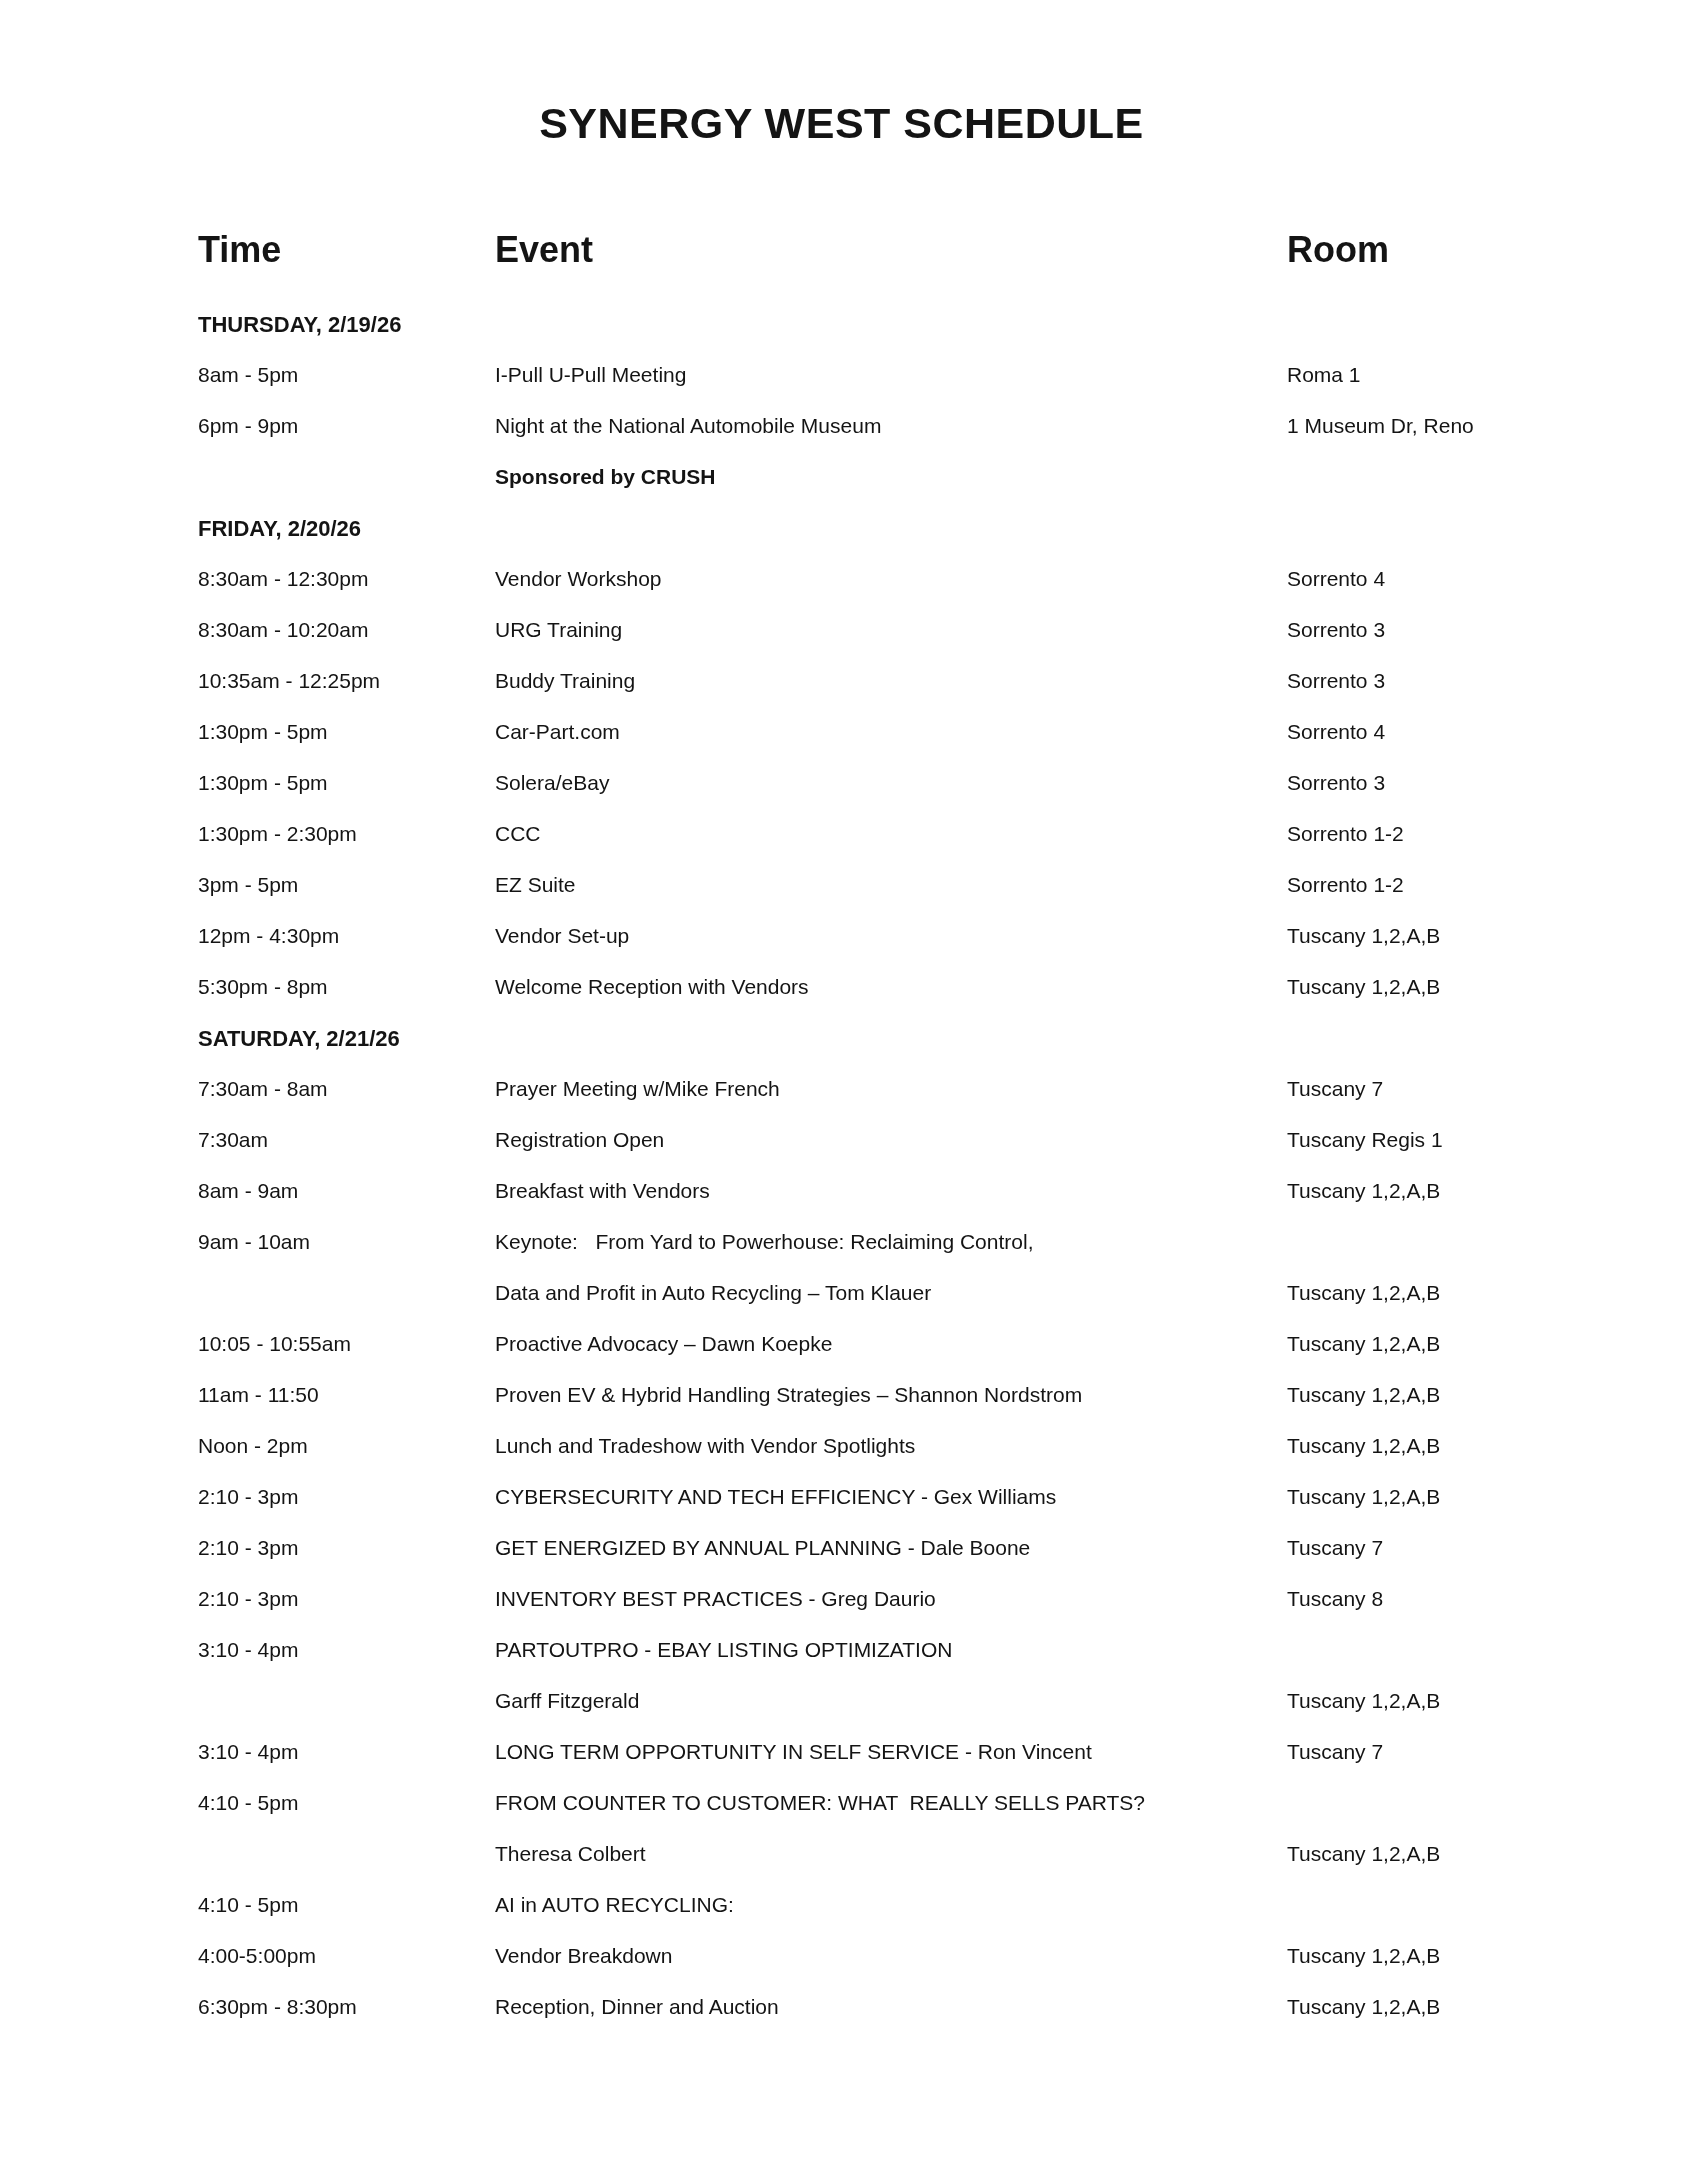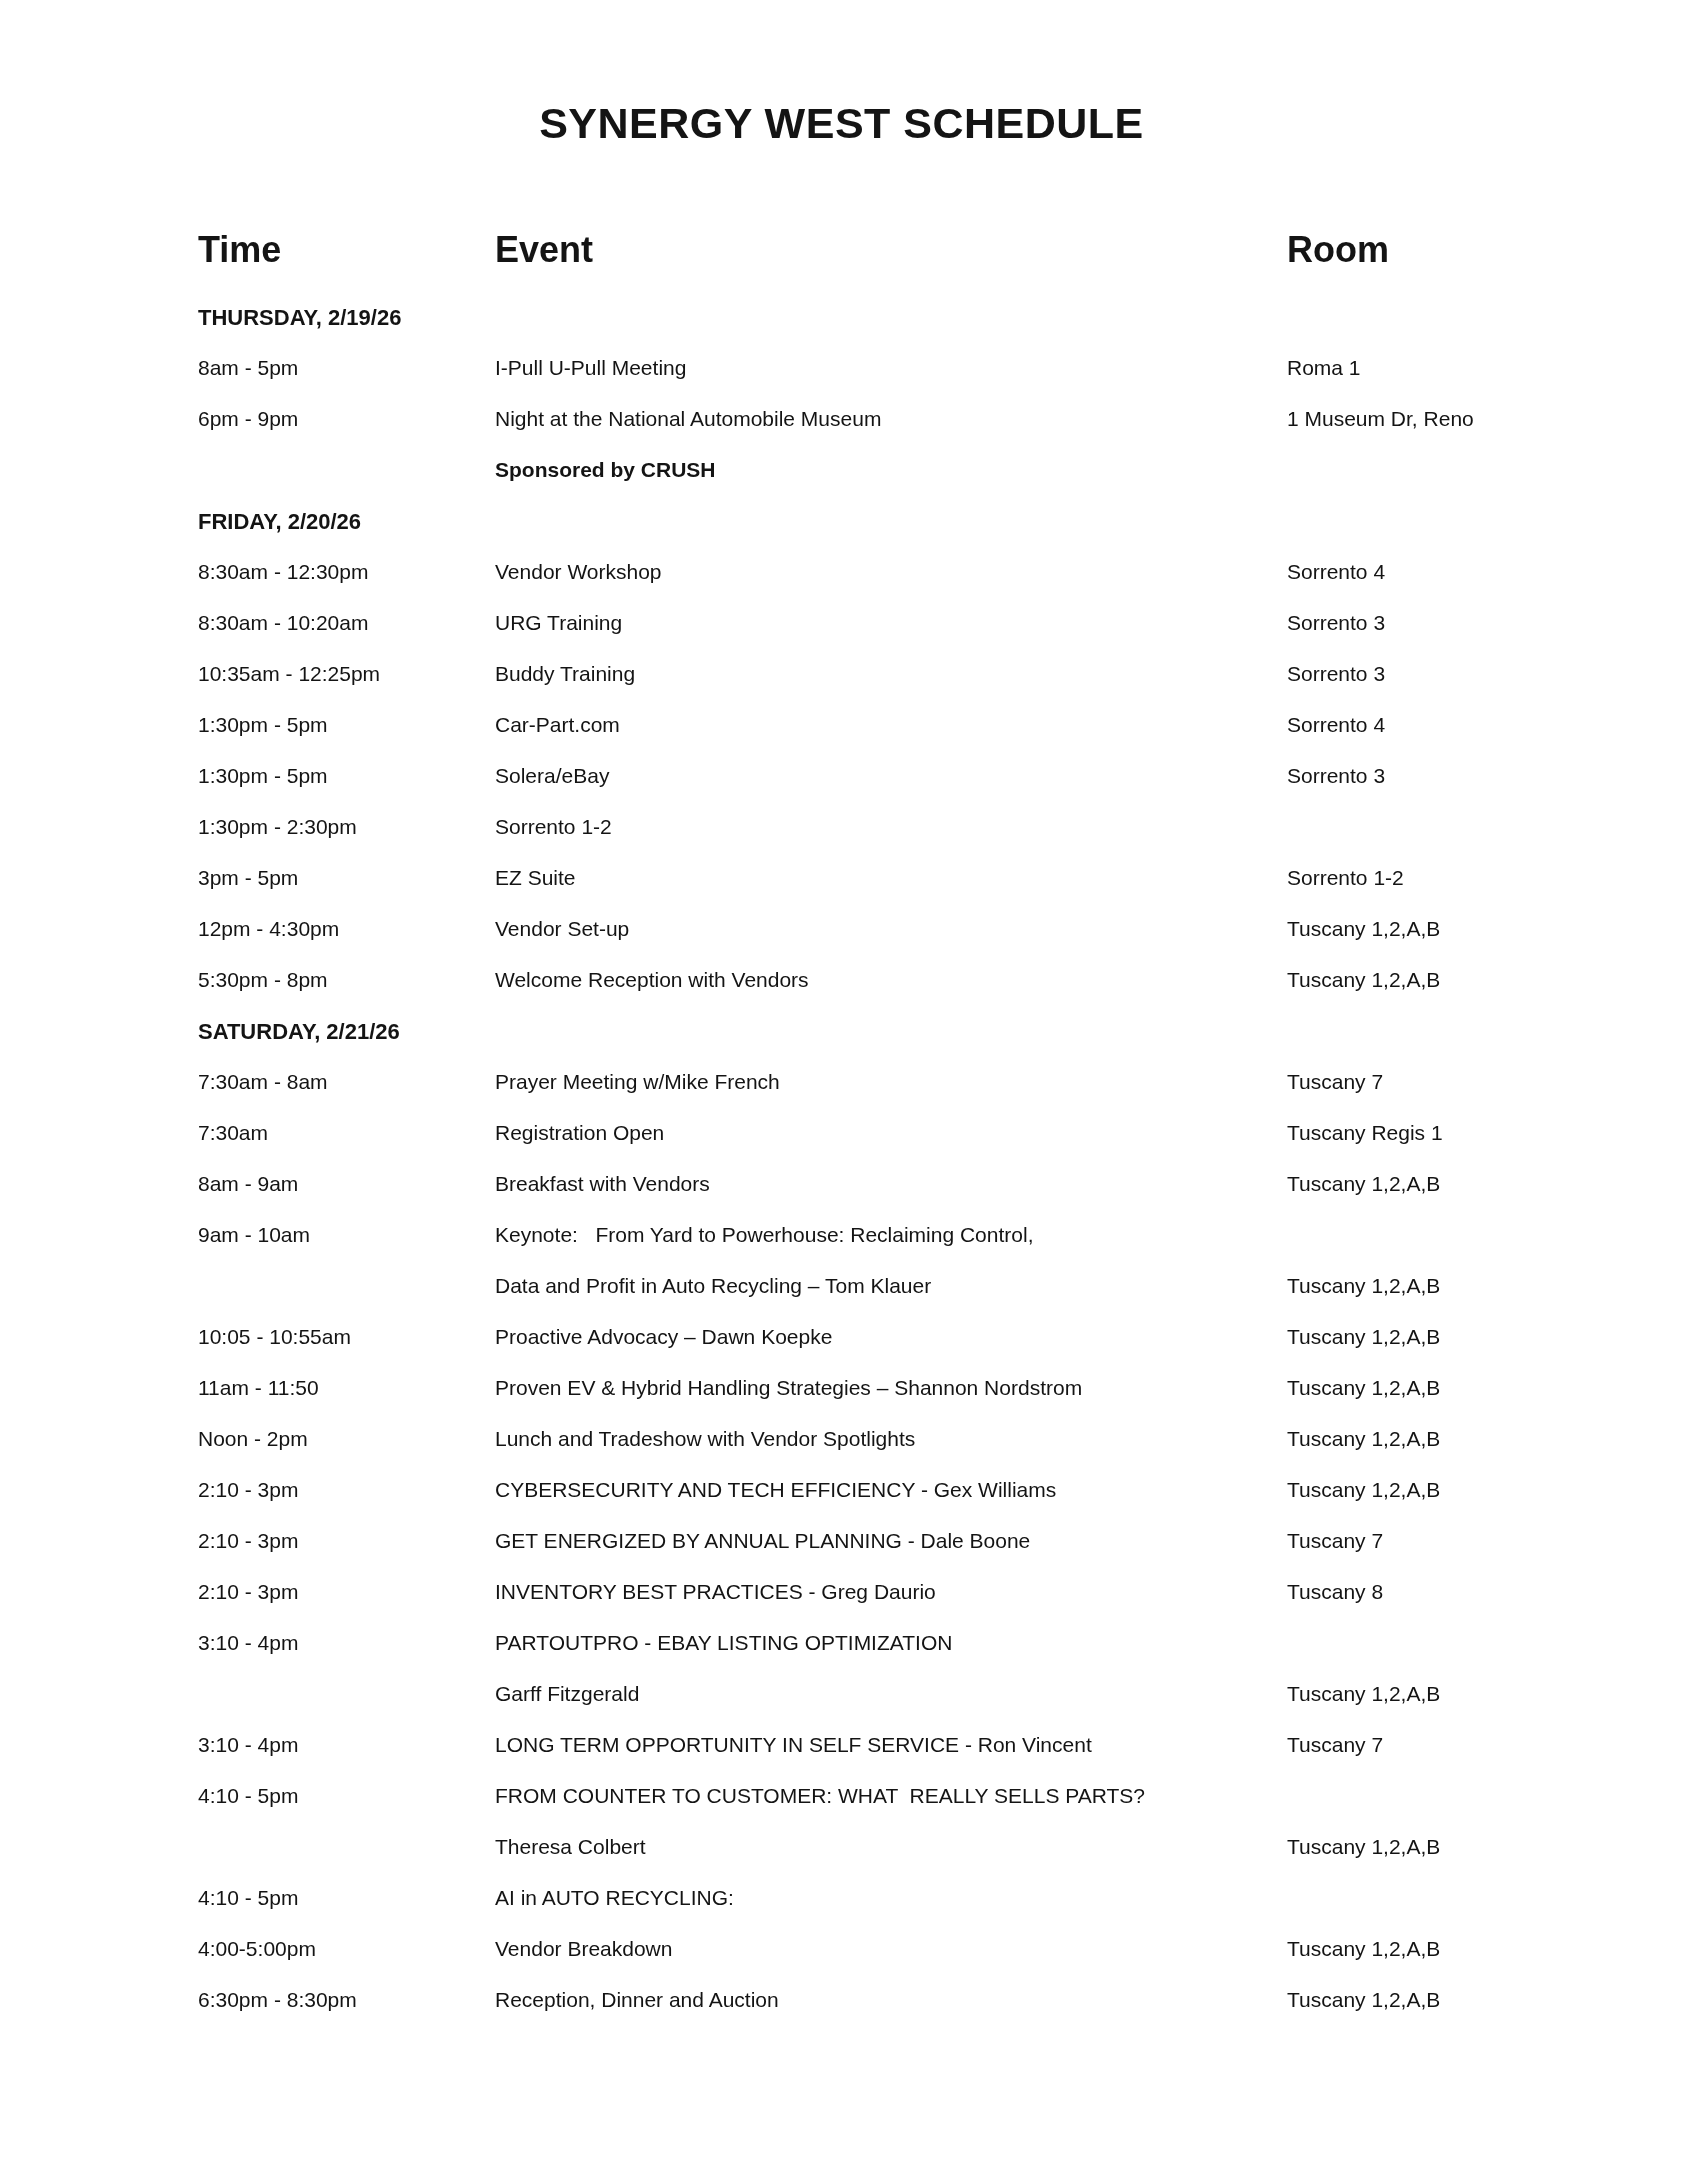--- a/index.html
+++ b/index.html
@@ -30,21 +30,21 @@
     right: 59px;
     display: flex;
     font-size: 36px;
     font-weight: 700;
   }
   .h-time  { width: 297px; flex-shrink: 0; }
   .h-event { width: 792px; flex-shrink: 0; }
   .h-room  { flex: 1; }
   .rows {
     position: absolute;
-    top: 292px;
+    top: 299px;
     left: 198px;
     right: 59px;
   }
   .row {
     display: flex;
     height: 51px;
     align-items: center;
     font-size: 21px;
     line-height: 1.15;
   }
@@ -124,20 +124,21 @@
     </div>
 
     <div class="row">
       <div class="c-time">1:30pm - 5pm</div>
       <div class="c-event">Solera/eBay</div>
       <div class="c-room">Sorrento 3</div>
     </div>
 
     <div class="row">
       <div class="c-time">1:30pm - 2:30pm</div>
+      <div class="c-event">CCC</div>
       <div class="c-room">Sorrento 1-2</div>
     </div>
 
     <div class="row">
       <div class="c-time">3pm - 5pm</div>
       <div class="c-event">EZ Suite</div>
       <div class="c-room">Sorrento 1-2</div>
     </div>
 
     <div class="row">

